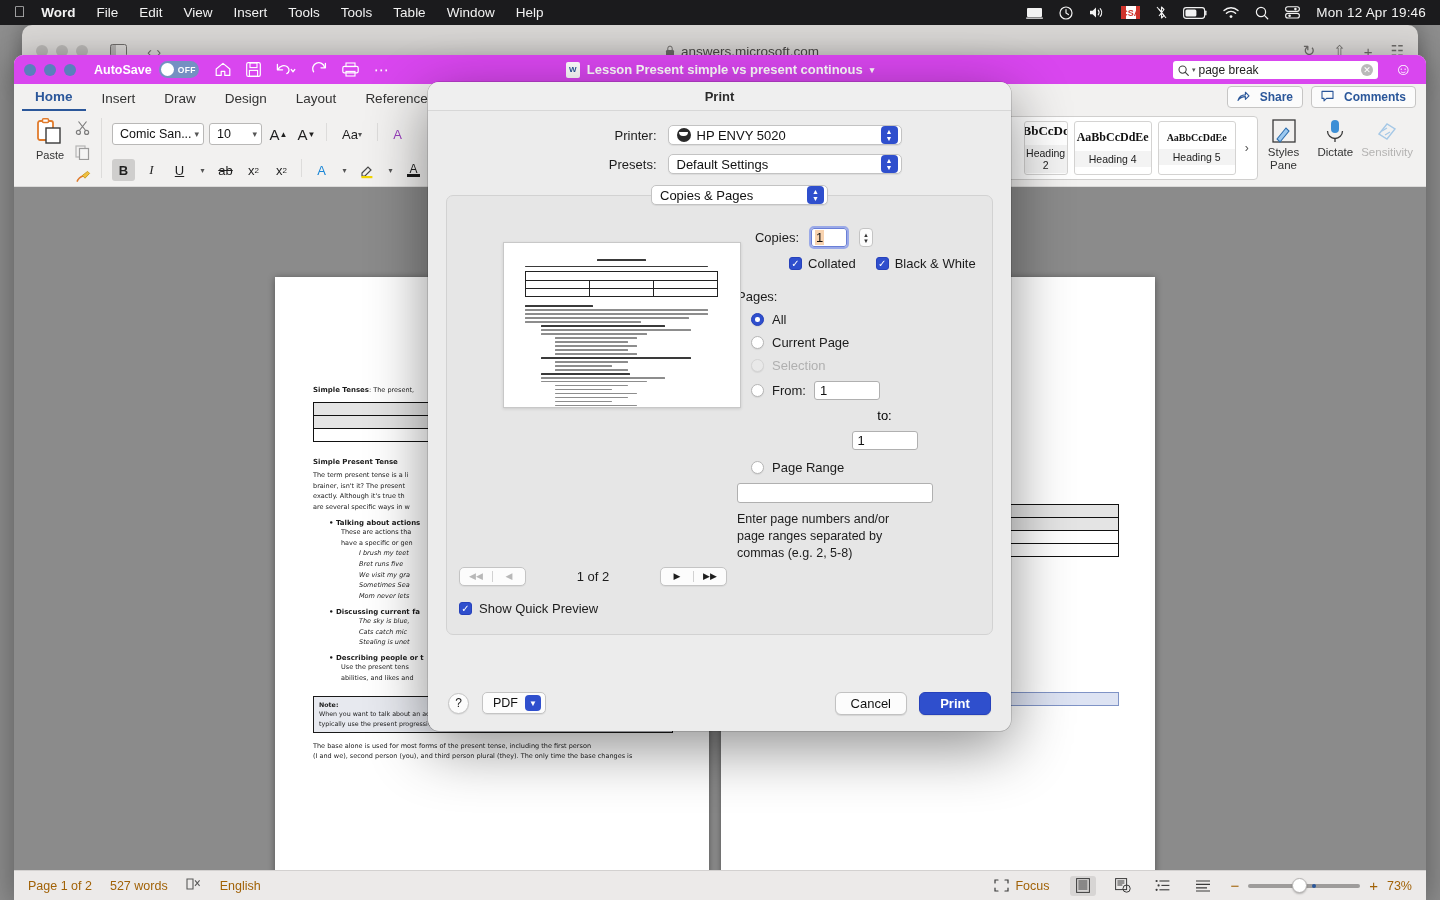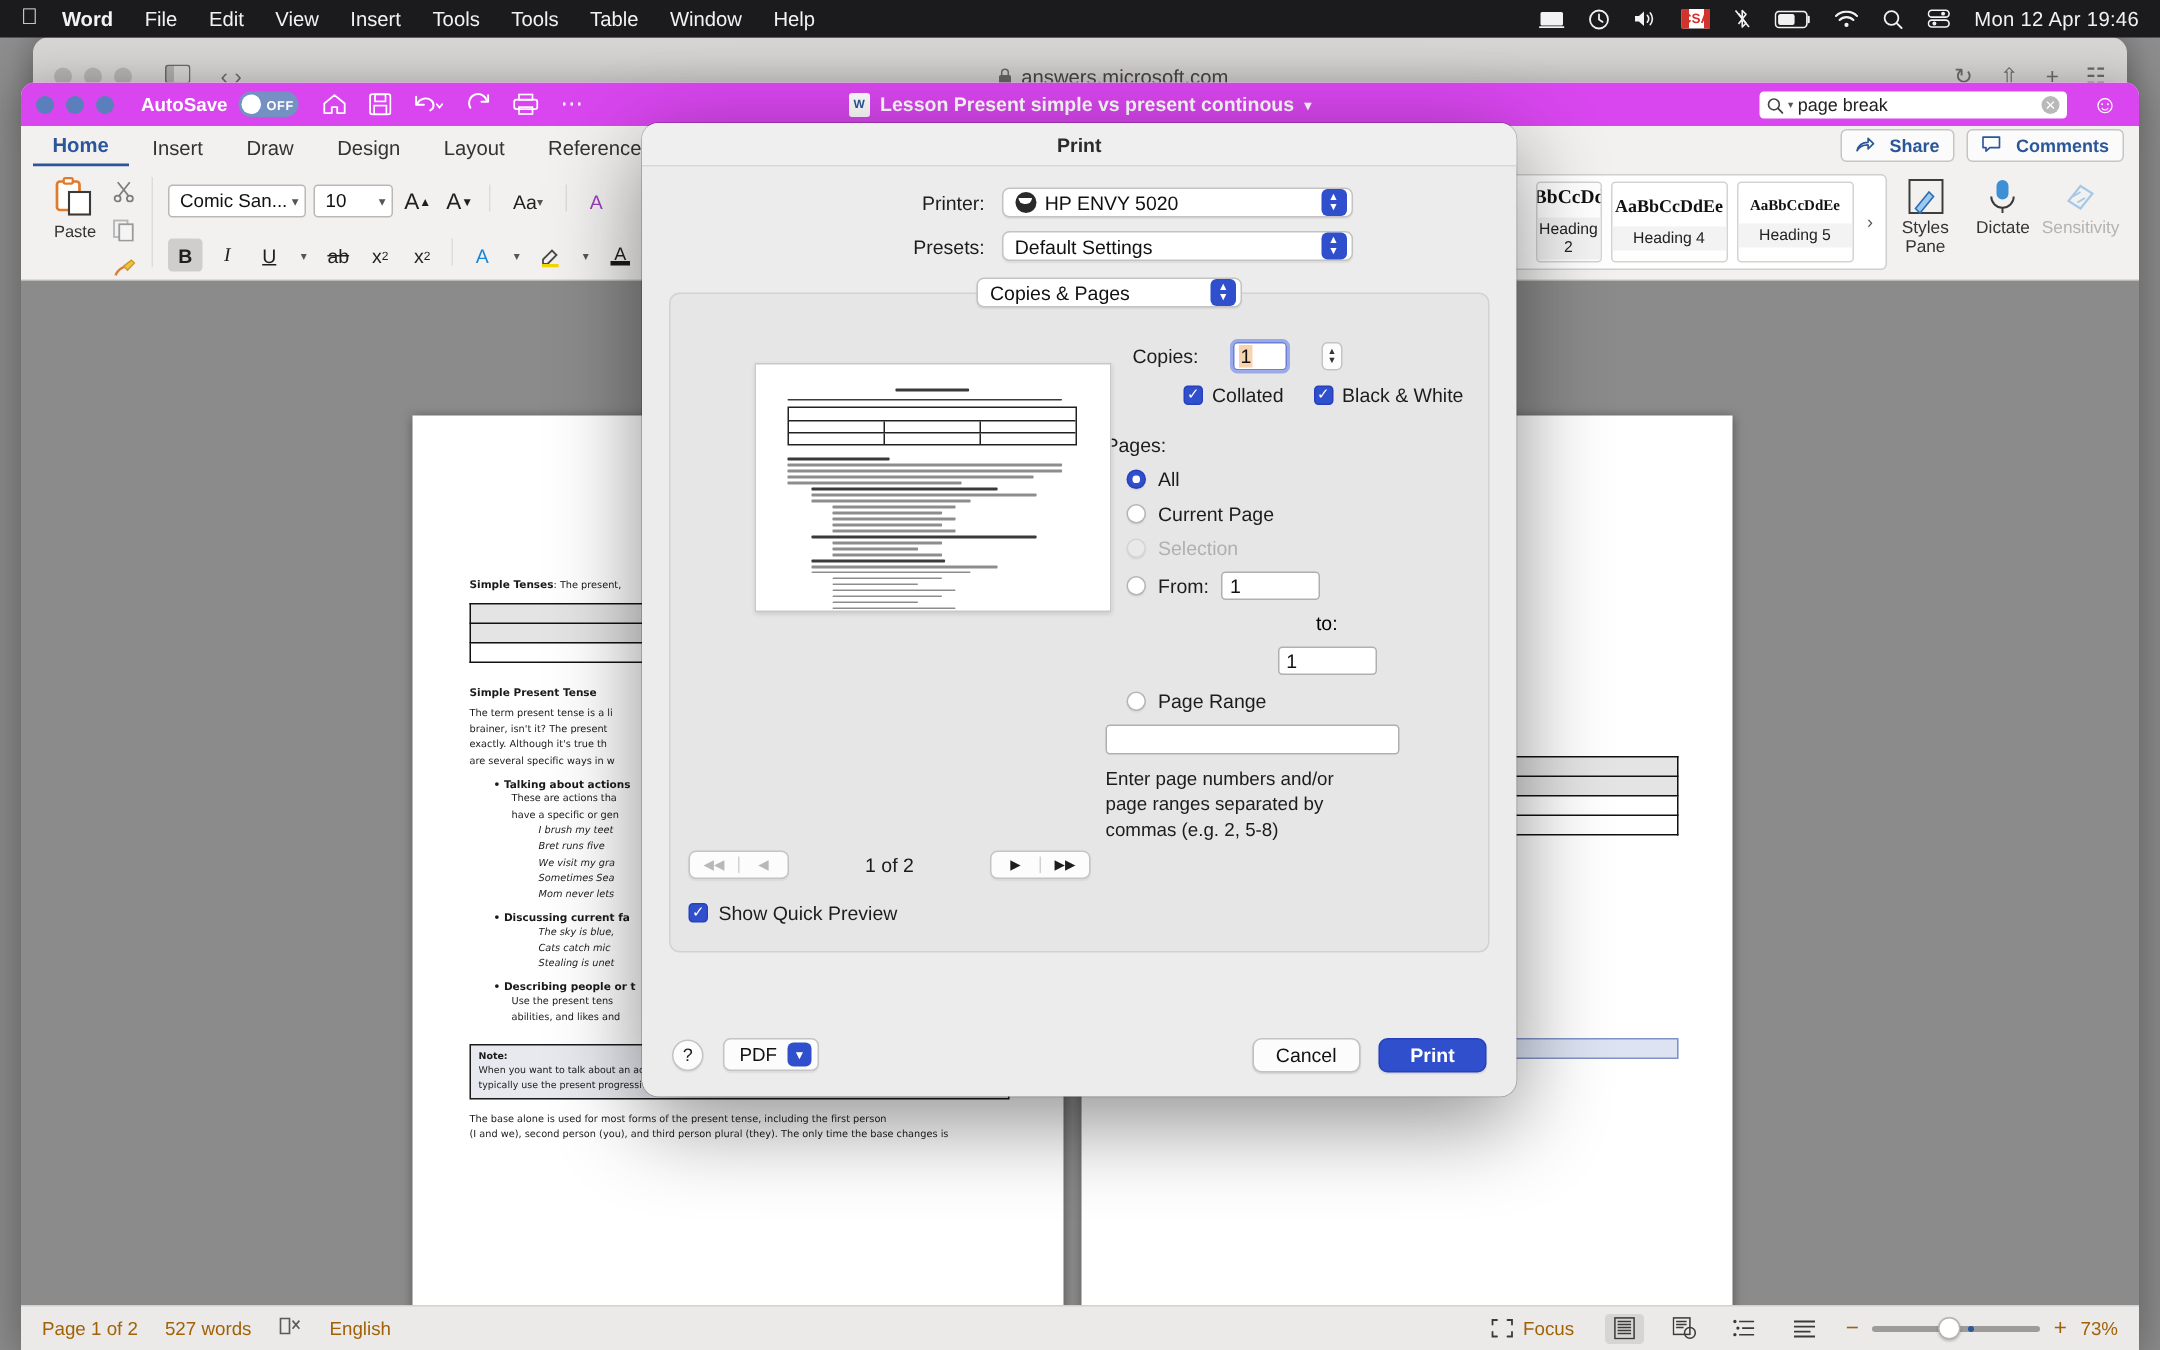--- a/index.html
+++ b/index.html
@@ -266,21 +266,21 @@
     background: #fcfcfc; border: .5px solid #c4c4c4; border-radius: 5px;
     height: 19px; display: flex; align-items: center; box-shadow: 0 1px 1px rgba(0,0,0,.06);
   }
   .navgrp .nb { width: 32px; text-align: center; font-size: 9px; color: #1d1d1d; line-height: 1; }
   .navgrp .nb.dis { color: #b8b8b8; }
   .navgrp .vs { width: 1px; height: 11px; background: #d2d2d2; }
   .pagecnt { font-size: 13px; color: #1c1c1c; }
   .qprev { position: absolute; left: 12px; bottom: 18px; display: flex; align-items: center; gap: 7px; font-size: 13px; color: #1c1c1c; }
 
   .pd-right .lbl { font-size: 13px; color: #1c1c1c; }
-  .copiesrow { display: flex; align-items: center; gap: 23px; margin-bottom: 9px; }
+  .copiesrow { display: flex; align-items: center; gap: 12px; margin-bottom: 9px; }
   .copiesrow .lbl { width: 62px; text-align: right; }
   .numfield {
     width: 36px; height: 19px; background: #fff; border: 1px solid #a8a8a8; border-radius: 3px;
     font-size: 13px; color: #111; display: flex; align-items: center; padding-left: 3px;
   }
   .numfield.focus { outline: 2.5px solid #9aa9e8; border-color: #6a7fd6; }
   .numfield .sel { background: #f8d3b0; padding: 0 1px; }
   .vstep {
     width: 14px; height: 19px; background: #fcfcfc; border: .5px solid #c4c4c4; border-radius: 4px;
     display: flex; flex-direction: column; align-items: center; justify-content: center;

